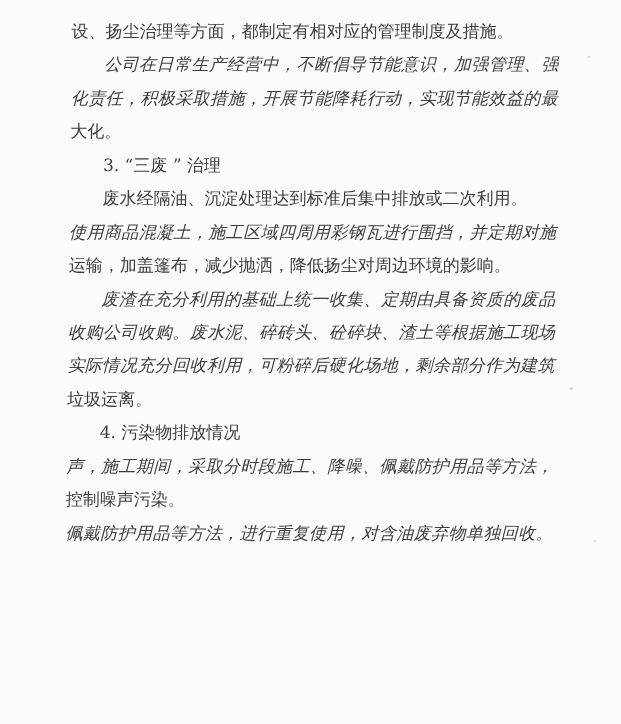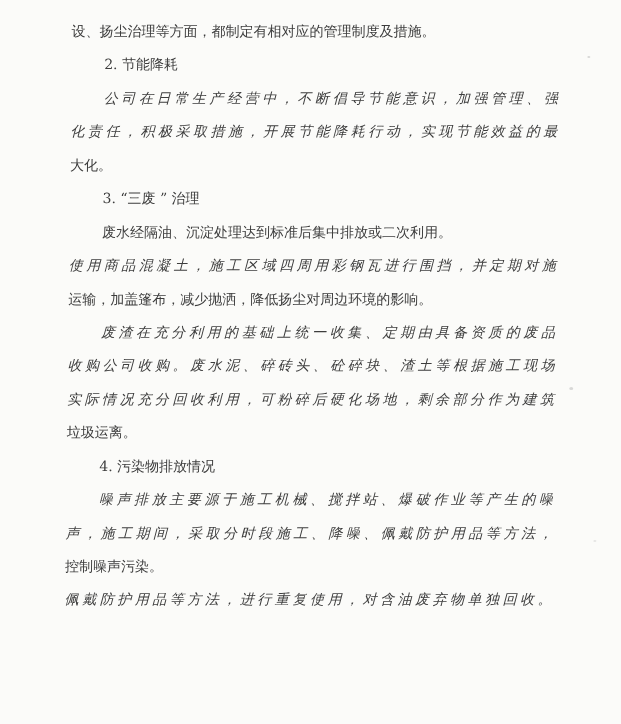--- a/index.html
+++ b/index.html
@@ -20,21 +20,21 @@
     transform-origin: 72px 0;
   }
   .content {
     position: absolute;
     top: 15px;
     left: 72px;
     width: 487px;
   }
   .para { margin: 0; padding: 0; }
   .ln {
-    font-size: 14px;
+    font-size: 17px;
     line-height: 33.45px;
     height: 33.45px;
     white-space: normal;
     text-align: left;
     letter-spacing: 0;
   }
   .ind { padding-left: 33px; }
   .fill {
     text-align: justify;
     text-align-last: justify;
@@ -54,23 +54,20 @@
 </head>
 <body>
 
 <div class="page">
   <div class="content">
 
     <div class="para">
       <div class="ln">设、扬尘治理等方面，都制定有相对应的管理制度及措施。</div>
     </div>
 
-    <div class="para">
-      <div class="ln ind">2. 节能降耗</div>
-    </div>
 
     <div class="para">
       <div class="ln ind fill">公司在日常生产经营中，不断倡导节能意识，加强管理、强</div>
       <div class="ln fill">化责任，积极采取措施，开展节能降耗行动，实现节能效益的最</div>
       <div class="ln">大化。</div>
     </div>
 
     <div class="para">
       <div class="ln ind">3. “三废 ” 治理</div>
     </div>
@@ -89,21 +86,20 @@
       <div class="ln fill">收购公司收购。废水泥、碎砖头、砼碎块、渣土等根据施工现场</div>
       <div class="ln fill">实际情况充分回收利用，可粉碎后硬化场地，剩余部分作为建筑</div>
       <div class="ln">垃圾运离。</div>
     </div>
 
     <div class="para">
       <div class="ln ind">4. 污染物排放情况</div>
     </div>
 
     <div class="para">
-      <div class="ln ind fill">噪声排放主要源于施工机械、搅拌站、爆破作业等产生的噪</div>
       <div class="ln fill">声，施工期间，采取分时段施工、降噪、佩戴防护用品等方法，</div>
       <div class="ln">控制噪声污染。</div>
     </div>
 
     <div class="para">
       <div class="ln fill">佩戴防护用品等方法，进行重复使用，对含油废弃物单独回收。</div>
     </div>
 
   </div>
 

